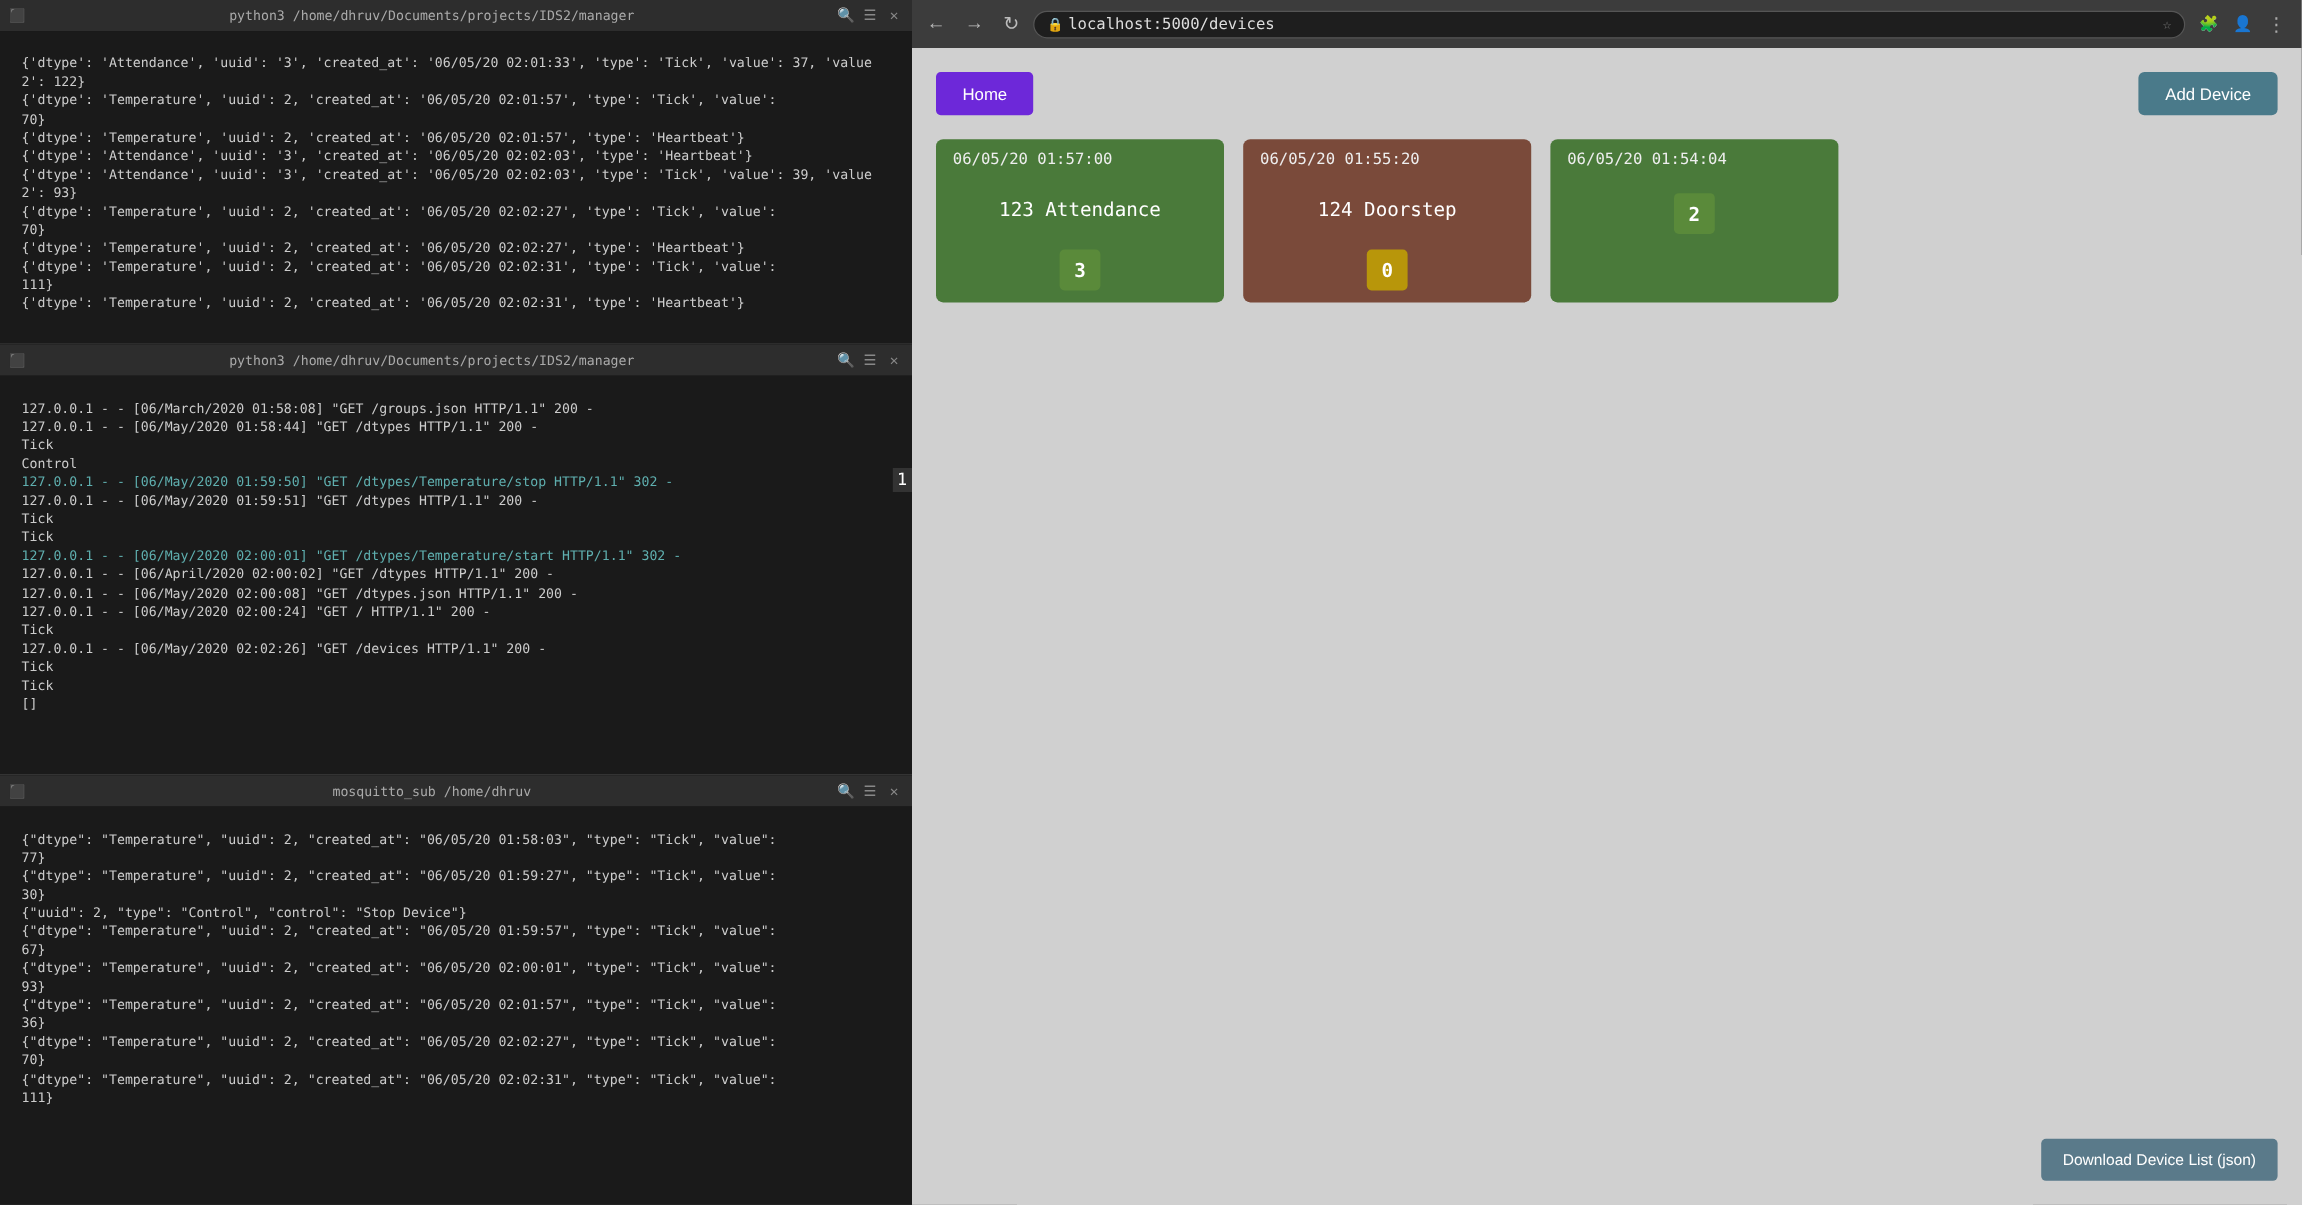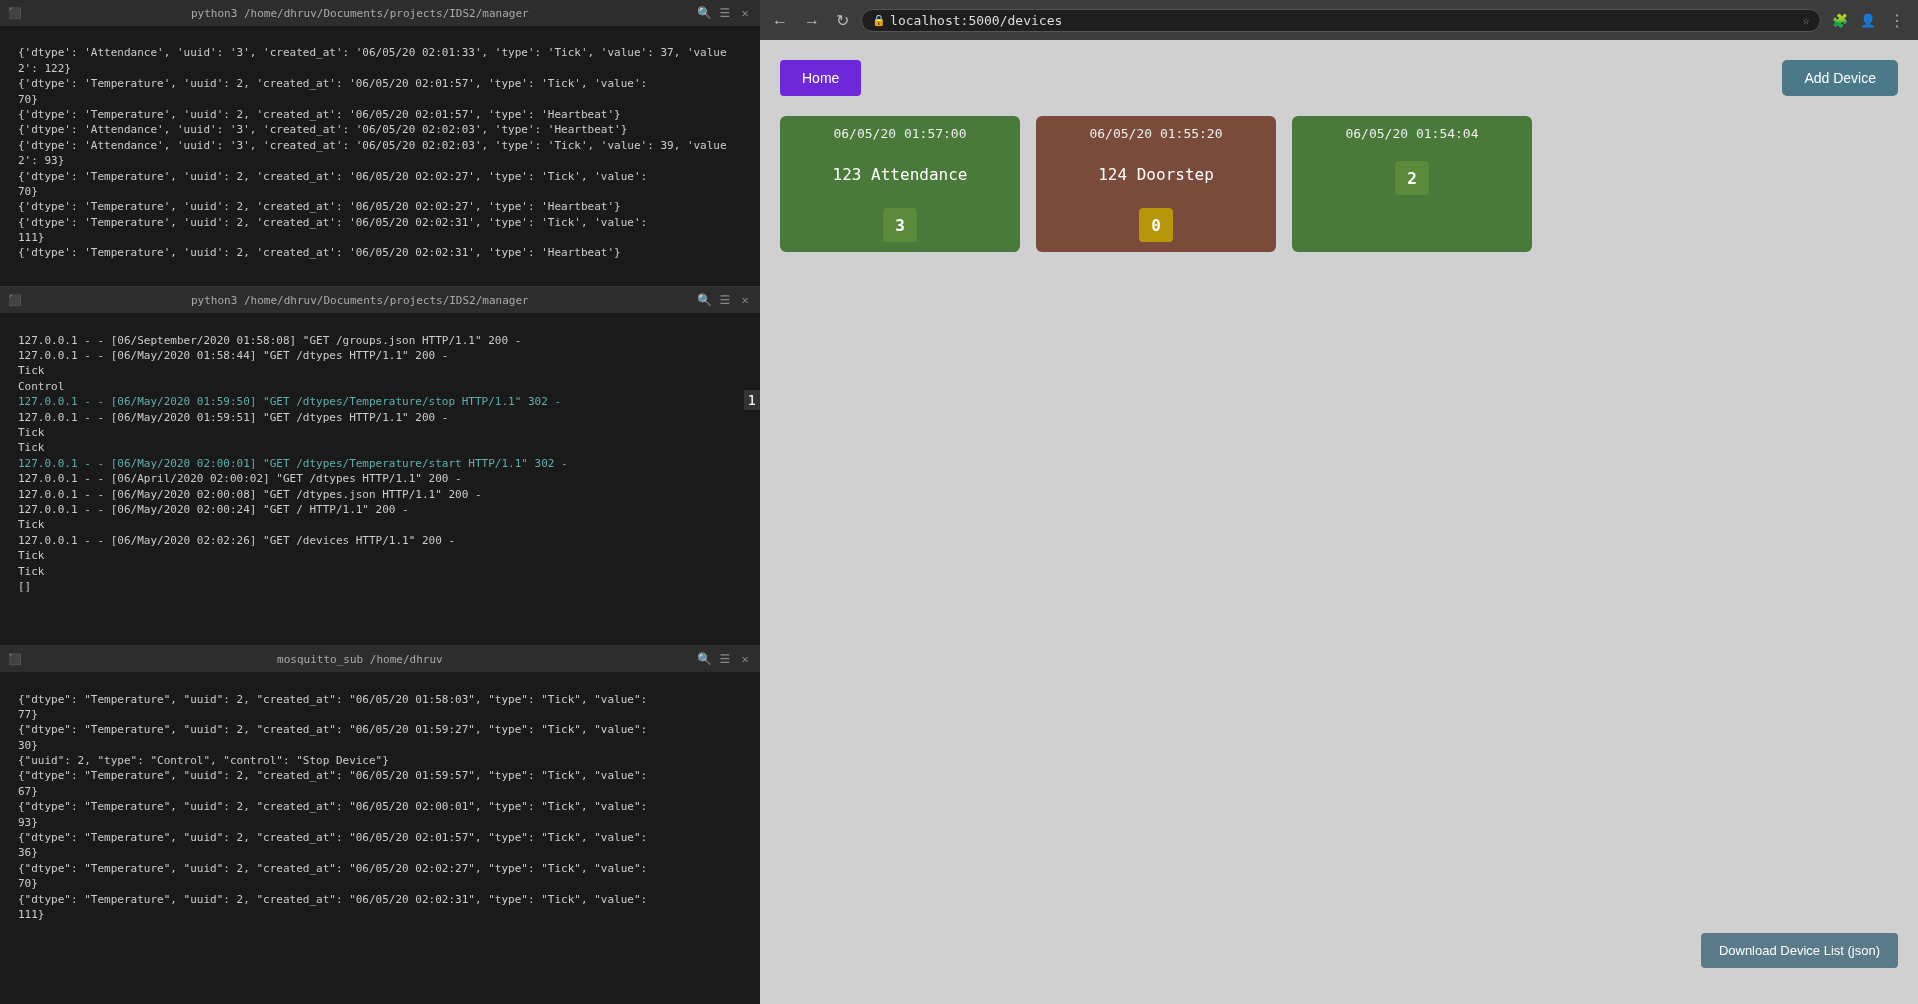--- a/index.html
+++ b/index.html
@@ -175,21 +175,21 @@
       border-radius: 6px;
       overflow: hidden;
       display: flex;
       flex-direction: column;
     }
 
     .device-card-header {
       padding: 10px 14px;
       font-size: 13px;
       color: #eee;
-      text-align: center;
+      text-align: left;
     }
 
     .device-card-name {
       padding: 14px;
       font-size: 16px;
       color: #fff;
       text-align: center;
       font-weight: 400;
     }
 
@@ -213,21 +213,21 @@
     }
 
     .badge-green { background: #5a8a3a; }
     .badge-yellow { background: #b8960a; }
 
     .card-green { background: #4a7a3a; }
     .card-brown { background: #7a4a3a; }
 
     .bottom-right {
       position: absolute;
-      bottom: 36px;
+      bottom: 20px;
       right: 20px;
     }
 
     .download-btn {
       background: #5a7a8a;
       color: white;
       border: none;
       padding: 10px 18px;
       border-radius: 4px;
       font-size: 13px;
@@ -280,21 +280,21 @@
     <div class="terminal-titlebar">
       <span>⬛</span>
       <span>python3 /home/dhruv/Documents/projects/IDS2/manager</span>
       <div class="titlebar-icons">
         <span class="titlebar-icon">🔍</span>
         <span class="titlebar-icon">☰</span>
         <span class="titlebar-icon">✕</span>
       </div>
     </div>
     <div class="terminal-content">
-<span>127.0.0.1 - - [06/September/2020 01:58:08] "GET /groups.json HTTP/1.1" 200 -</span>
+<span>127.0.0.1 - - [06/March/2020 01:58:08] "GET /groups.json HTTP/1.1" 200 -</span>
 <span>127.0.0.1 - - [06/May/2020 01:58:44] "GET /dtypes HTTP/1.1" 200 -</span>
 <span>Tick</span>
 <span>Control</span>
 <span class="text-cyan">127.0.0.1 - - [06/May/2020 01:59:50] "GET /dtypes/Temperature/stop HTTP/1.1" 302 -</span>
 <span>127.0.0.1 - - [06/May/2020 01:59:51] "GET /dtypes HTTP/1.1" 200 -</span>
 <span>Tick</span>
 <span>Tick</span>
 <span class="text-cyan">127.0.0.1 - - [06/May/2020 02:00:01] "GET /dtypes/Temperature/start HTTP/1.1" 302 -</span>
 <span>127.0.0.1 - - [06/April/2020 02:00:02] "GET /dtypes HTTP/1.1" 200 -</span>
 <span>127.0.0.1 - - [06/May/2020 02:00:08] "GET /dtypes.json HTTP/1.1" 200 -</span>

